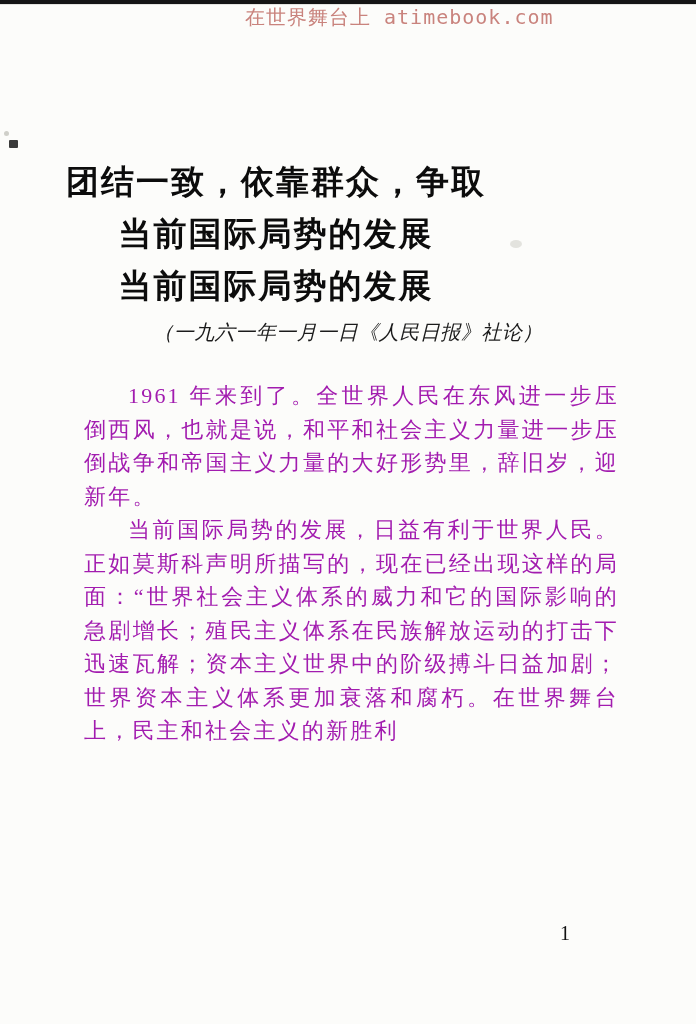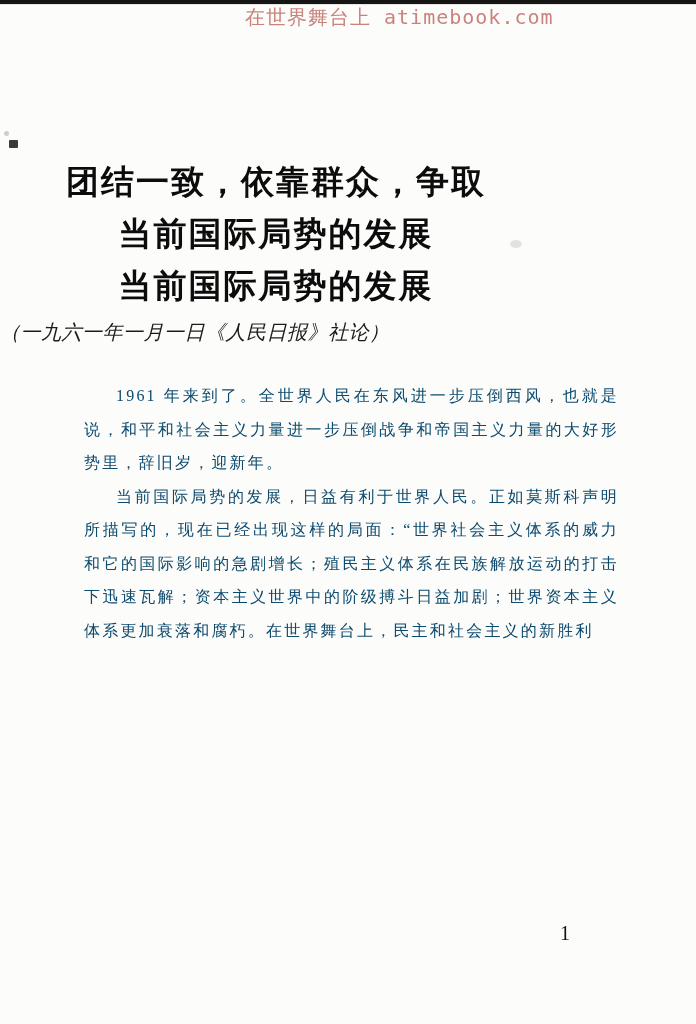--- a/index.html
+++ b/index.html
@@ -54,38 +54,39 @@
     font-size: 33px;
     line-height: 52px;
     letter-spacing: 2px;
     color: #0c0c0c;
   }
   .doc-subtitle {
     position: absolute;
     top: 318px;
     left: 0;
     width: 696px;
+    text-align: center;
     font-family: "Liberation Serif", serif;
     font-style: italic;
     font-size: 20px;
     line-height: 28px;
     letter-spacing: 0.5px;
     color: #1b1b1b;
   }
   .body-text {
     position: absolute;
     top: 379px;
     left: 84px;
     width: 535px;
-    font-size: 16px;
+    font-size: 22px;
     line-height: 33.5px;
     letter-spacing: 2.2px;
     text-align: justify;
     text-justify: inter-ideograph;
-    color: #0c4a6e;
+    color: #a21caf;
   }
   .body-text p {
     margin: 0;
     padding: 0;
     text-indent: 2em;
   }
   .page-number {
     position: absolute;
     top: 922px;
     left: 560px;

